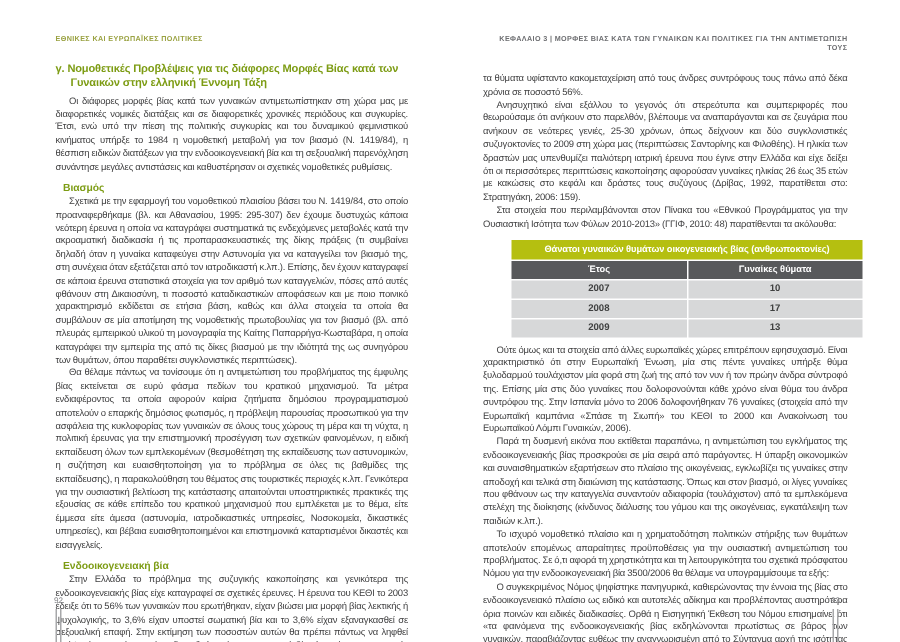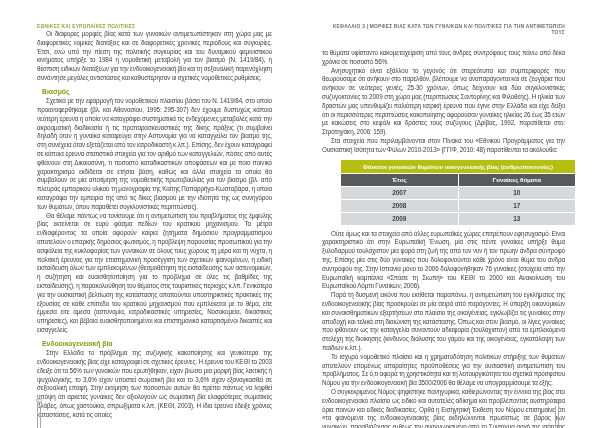--- a/index.html
+++ b/index.html
@@ -46,20 +46,21 @@
   .page-marker .vline { width:3.5px; height:22px; margin:0 auto; border-left:1px solid #a7a8aa; border-right:1px solid #a7a8aa; }
 </style>
 </head>
 <body>
 
 <div class="spread">
 
   <div class="page page-left">
     <div class="running-header left">ΕΘΝΙΚΕΣ ΚΑΙ ΕΥΡΩΠΑΪΚΕΣ ΠΟΛΙΤΙΚΕΣ</div>
 
+    <h2 class="section-heading">γ. Νομοθετικές Προβλέψεις για τις διάφορες Μορφές Βίας κατά των Γυναικών στην ελληνική Έννομη Τάξη</h2>
 
     <p class="body indent">Οι διάφορες μορφές βίας κατά των γυναικών αντιμετωπίστηκαν στη χώρα μας με διαφορετικές νομικές διατάξεις και σε διαφορετικές χρονικές περιόδους και συγκυρίες. Έτσι, ενώ υπό την πίεση της πολιτικής συγκυρίας και του δυναμικού φεμινιστικού κινήματος υπήρξε το 1984 η νομοθετική μεταβολή για τον βιασμό (Ν. 1419/84), η θέσπιση ειδικών διατάξεων για την ενδοοικογενειακή βία και τη σεξουαλική παρενόχληση συνάντησε μεγάλες αντιστάσεις και καθυστέρησαν οι σχετικές νομοθετικές ρυθμίσεις.</p>
 
     <h3 class="subheading">Βιασμός</h3>
 
     <p class="body indent">Σχετικά με την εφαρμογή του νομοθετικού πλαισίου βάσει του Ν. 1419/84, στο οποίο προαναφερθήκαμε (βλ. και Αθανασίου, 1995: 295-307) δεν έχουμε δυστυχώς κάποια νεότερη έρευνα η οποία να καταγράφει συστηματικά τις ενδεχόμενες μεταβολές κατά την ακροαματική διαδικασία ή τις προπαρασκευαστικές της δίκης πράξεις (τι συμβαίνει δηλαδή όταν η γυναίκα καταφεύγει στην Αστυνομία για να καταγγείλει τον βιασμό της, στη συνέχεια όταν εξετάζεται από τον ιατροδικαστή κ.λπ.). Επίσης, δεν έχουν καταγραφεί σε κάποια έρευνα στατιστικά στοιχεία για τον αριθμό των καταγγελιών, πόσες από αυτές φθάνουν στη Δικαιοσύνη, τι ποσοστό καταδικαστικών αποφάσεων και με ποιο ποινικό χαρακτηρισμό εκδίδεται σε ετήσια βάση, καθώς και άλλα στοιχεία τα οποία θα συμβάλουν σε μία αποτίμηση της νομοθετικής πρωτοβουλίας για τον βιασμό (βλ. από πλευράς εμπειρικού υλικού τη μονογραφία της Καίτης Παπαρρήγα-Κωσταβάρα, η οποία καταγράφει την εμπειρία της από τις δίκες βιασμού με την ιδιότητά της ως συνηγόρου των θυμάτων, όπου παραθέτει συγκλονιστικές περιπτώσεις).</p>
     <p class="body indent">Θα θέλαμε πάντως να τονίσουμε ότι η αντιμετώπιση του προβλήματος της έμφυλης βίας εκτείνεται σε ευρύ φάσμα πεδίων του κρατικού μηχανισμού. Τα μέτρα ενδιαφέροντος τα οποία αφορούν καίρια ζητήματα δημόσιου προγραμματισμού αποτελούν ο επαρκής δημόσιος φωτισμός, η πρόβλεψη παρουσίας προσωπικού για την ασφάλεια της κυκλοφορίας των γυναικών σε όλους τους χώρους τη μέρα και τη νύχτα, η πολιτική έρευνας για την επιστημονική προσέγγιση των σχετικών φαινομένων, η ειδική εκπαίδευση όλων των εμπλεκομένων (θεσμοθέτηση της εκπαίδευσης των αστυνομικών, η συζήτηση και ευαισθητοποίηση για το πρόβλημα σε όλες τις βαθμίδες της εκπαίδευσης), η παρακολούθηση του θέματος στις τουριστικές περιοχές κ.λπ. Γενικότερα για την ουσιαστική βελτίωση της κατάστασης απαιτούνται υποστηρικτικές πρακτικές της εξουσίας σε κάθε επίπεδο του κρατικού μηχανισμού που εμπλέκεται με το θέμα, είτε έμμεσα είτε άμεσα (αστυνομία, ιατροδικαστικές υπηρεσίες, Νοσοκομεία, δικαστικές υπηρεσίες), και βέβαια ευαισθητοποιημένοι και επιστημονικά καταρτισμένοι δικαστές και εισαγγελείς.</p>
 
     <h3 class="subheading">Ενδοοικογενειακή βία</h3>
 

